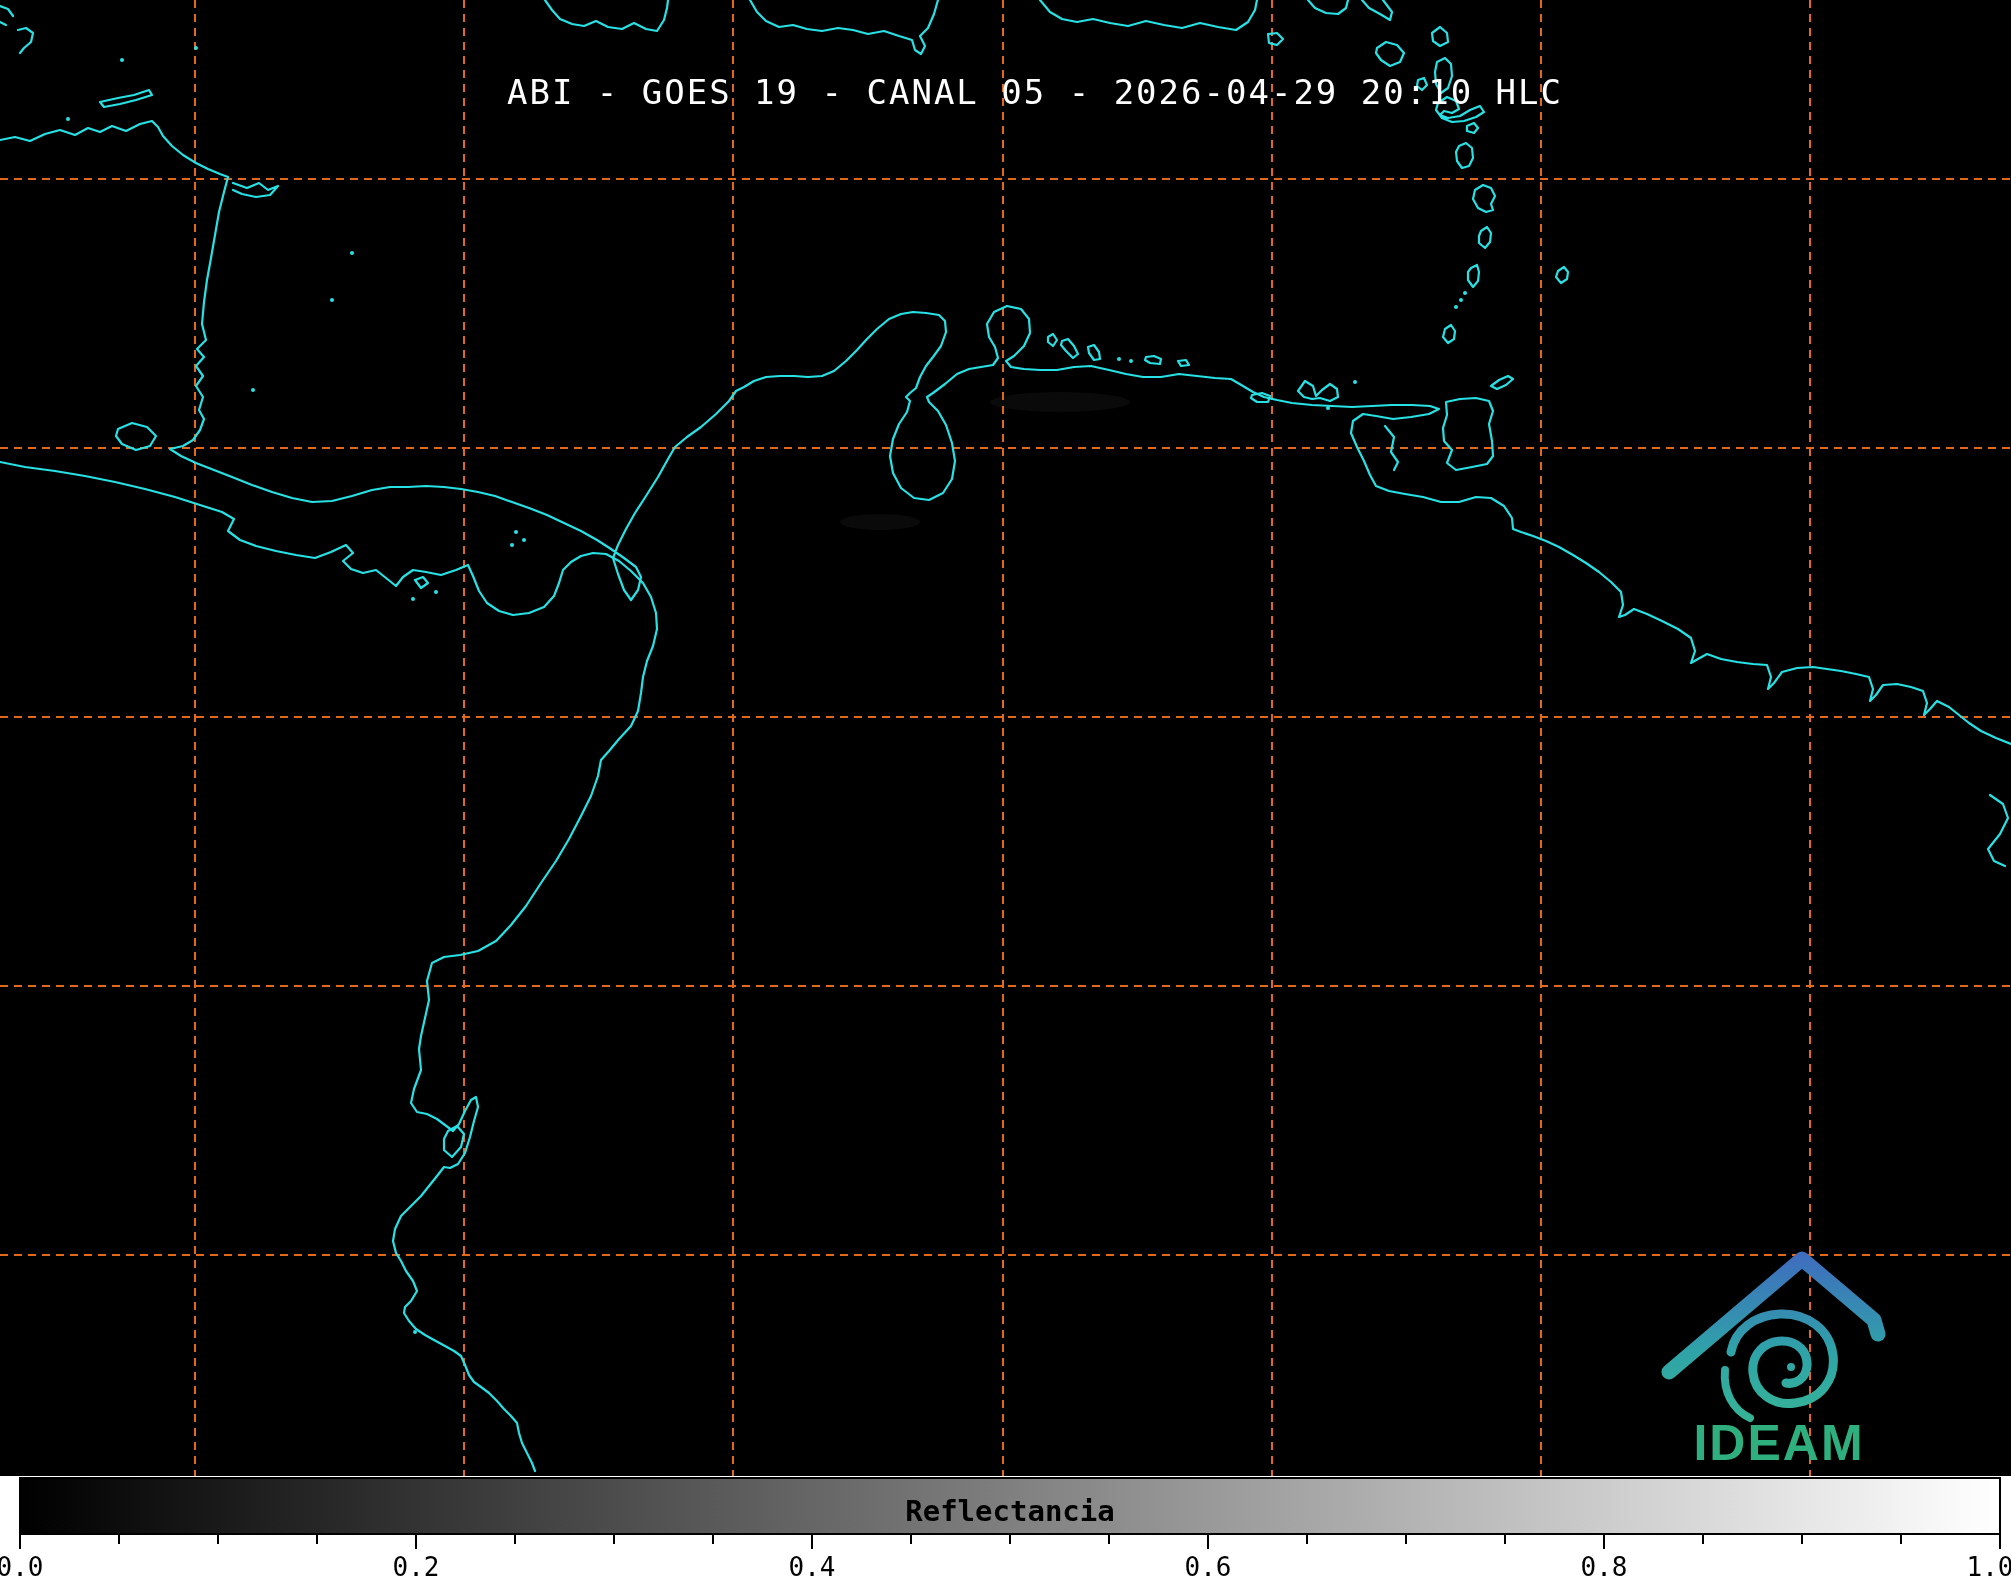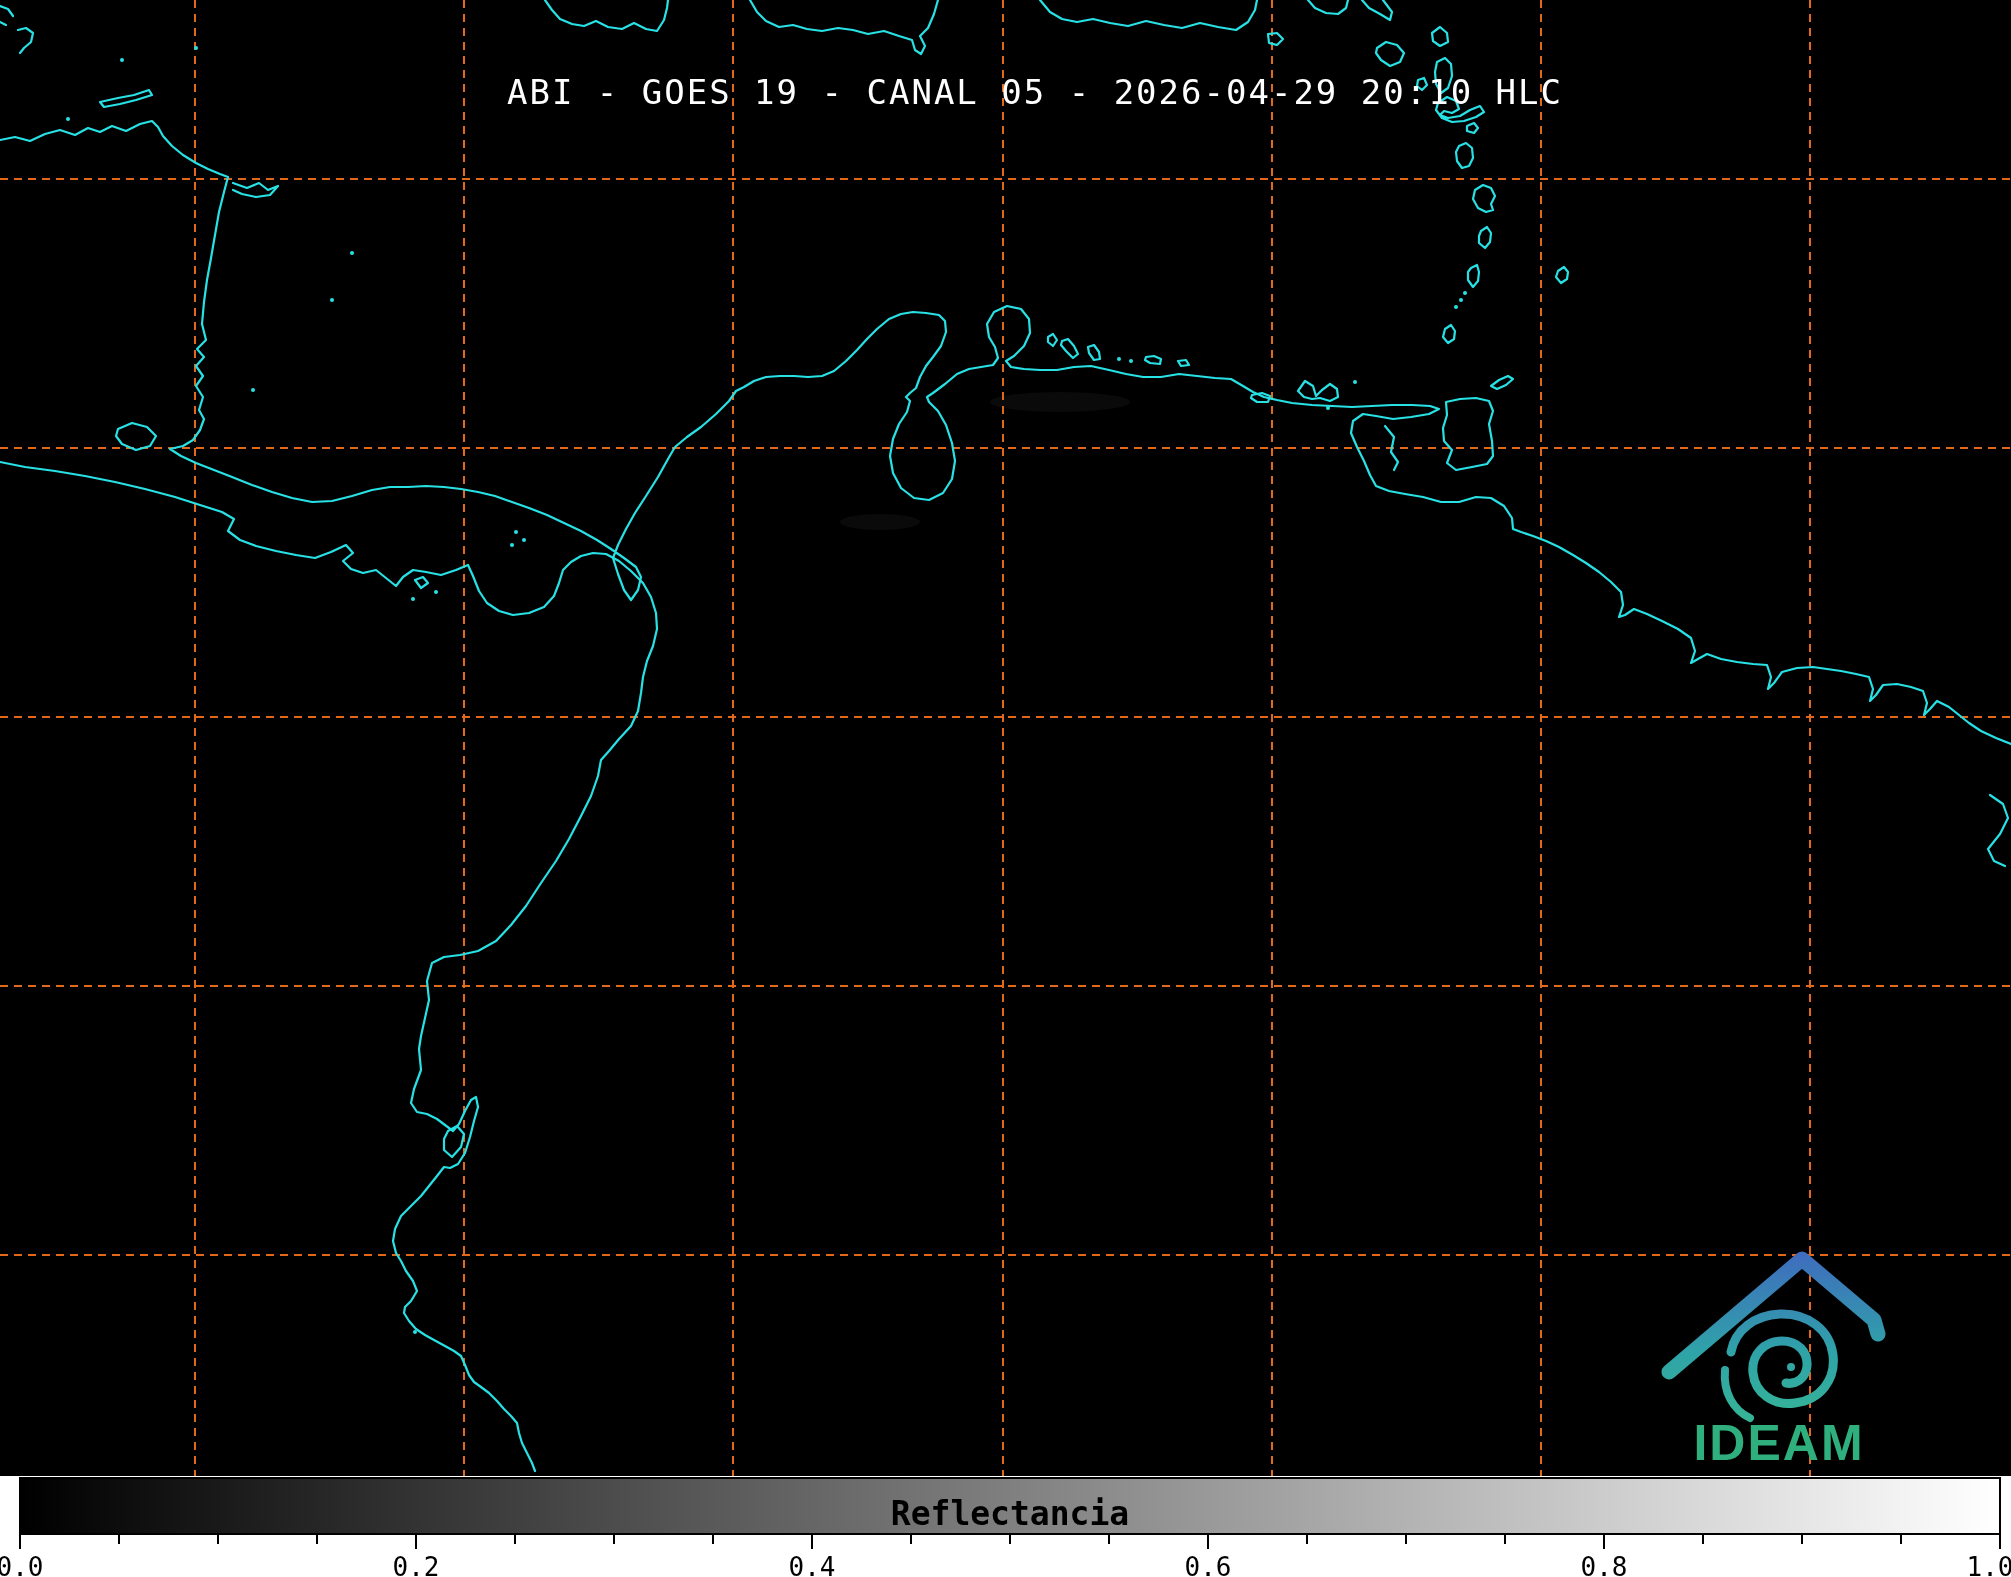--- a/index.html
+++ b/index.html
@@ -7,21 +7,21 @@
          font-family:"DejaVu Sans Mono","Liberation Mono",monospace;}
   #map{position:absolute;left:0;top:0;width:2011px;height:1476px;background:#000;}
   #map svg{display:block;}
   .map-title{font-family:"DejaVu Sans Mono","Liberation Mono",monospace;font-size:34px;letter-spacing:2px;fill:#ffffff;}
   .logo-text{font-family:"Liberation Sans","DejaVu Sans",sans-serif;font-weight:bold;font-size:50px;letter-spacing:2px;}
   #colorbar-area{position:absolute;left:0;top:1476px;width:2011px;height:101px;background:#ffffff;}
   #colorbar{position:absolute;left:19px;top:1px;width:1982px;height:58px;
             background:linear-gradient(to right,#000000,#ffffff);
             border:2px solid #000;box-sizing:border-box;}
   #colorbar-label{position:absolute;left:0;top:15px;width:100%;text-align:center;
-                  font-weight:bold;font-size:33px;color:#000;}
+                  font-weight:bold;font-size:29px;color:#000;}
   #cb-ticks{position:absolute;left:0;top:59px;}
   .cb-ticklabel{position:absolute;top:76px;transform:translateX(-50%);font-size:26px;color:#000;white-space:nowrap;}
 </style>
 </head>
 <body>
 
 <div id="stage">
 
   <div id="map">
     <svg width="2011" height="1476" viewBox="0 0 2011 1476" xmlns="http://www.w3.org/2000/svg">

